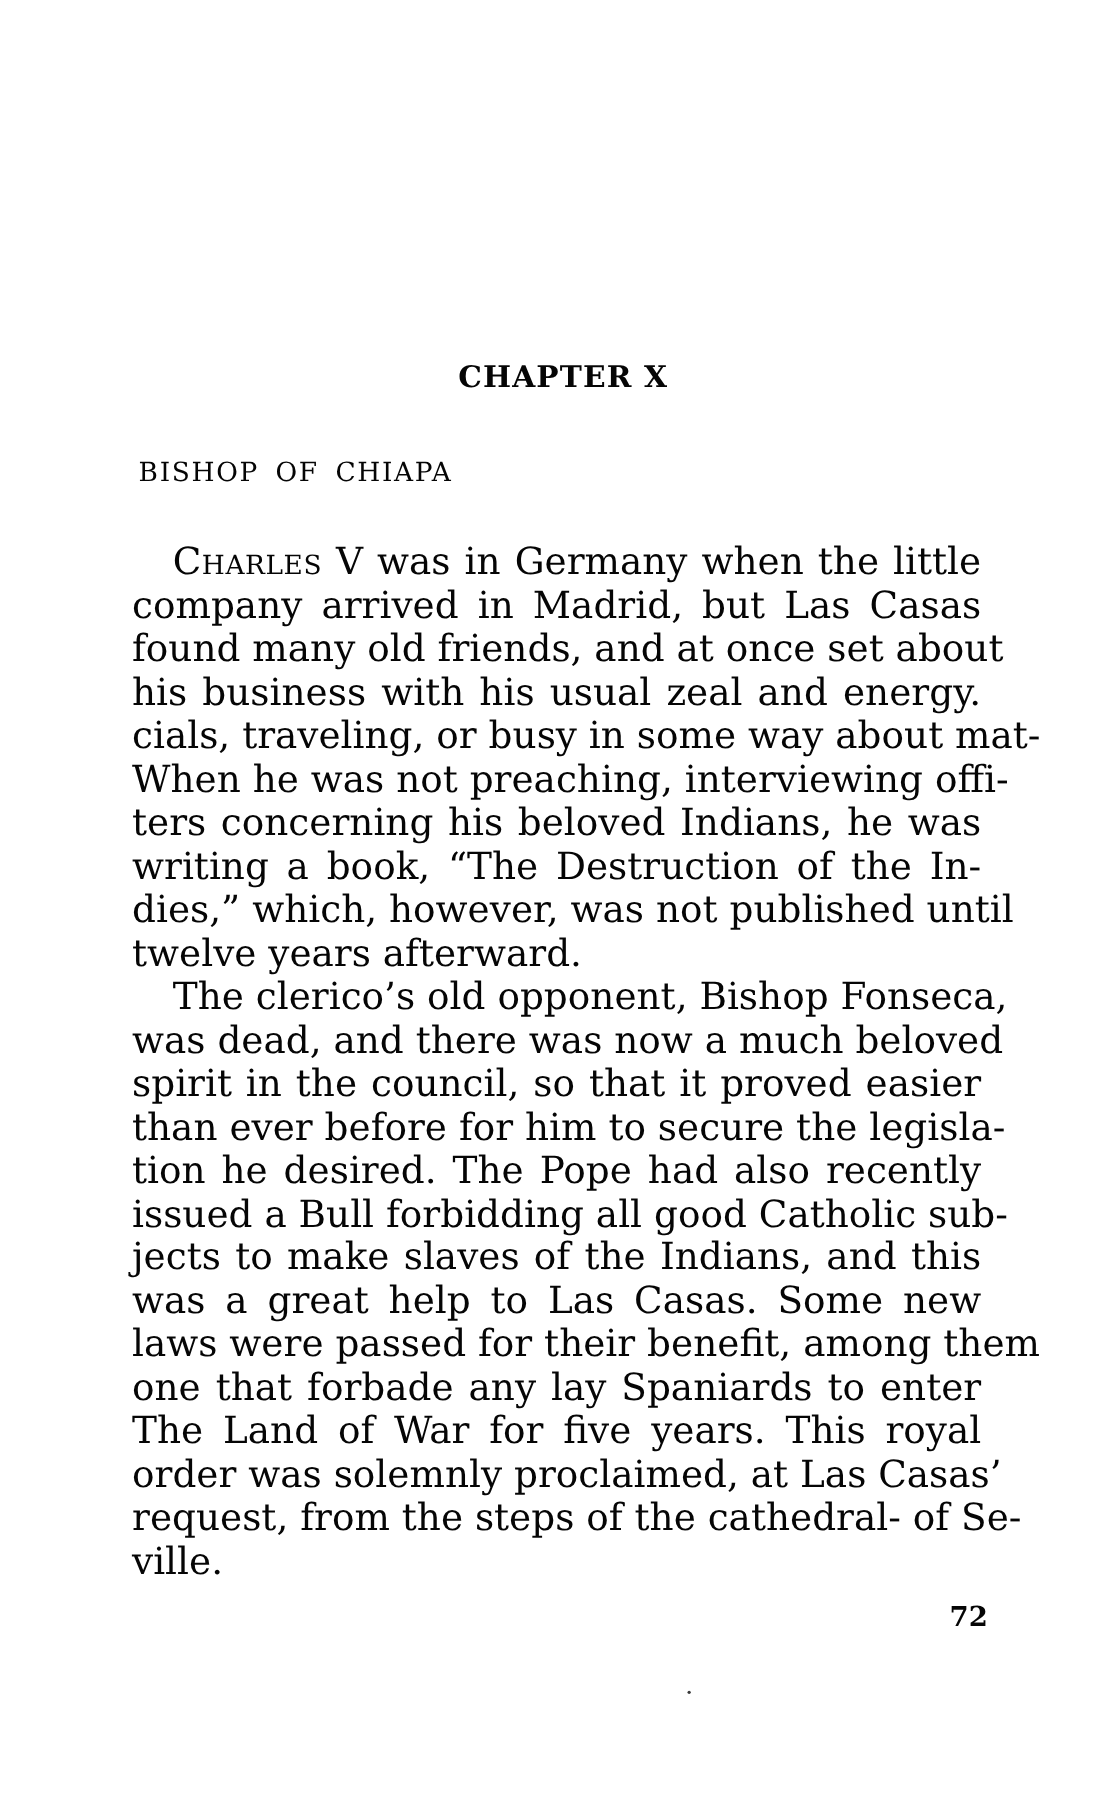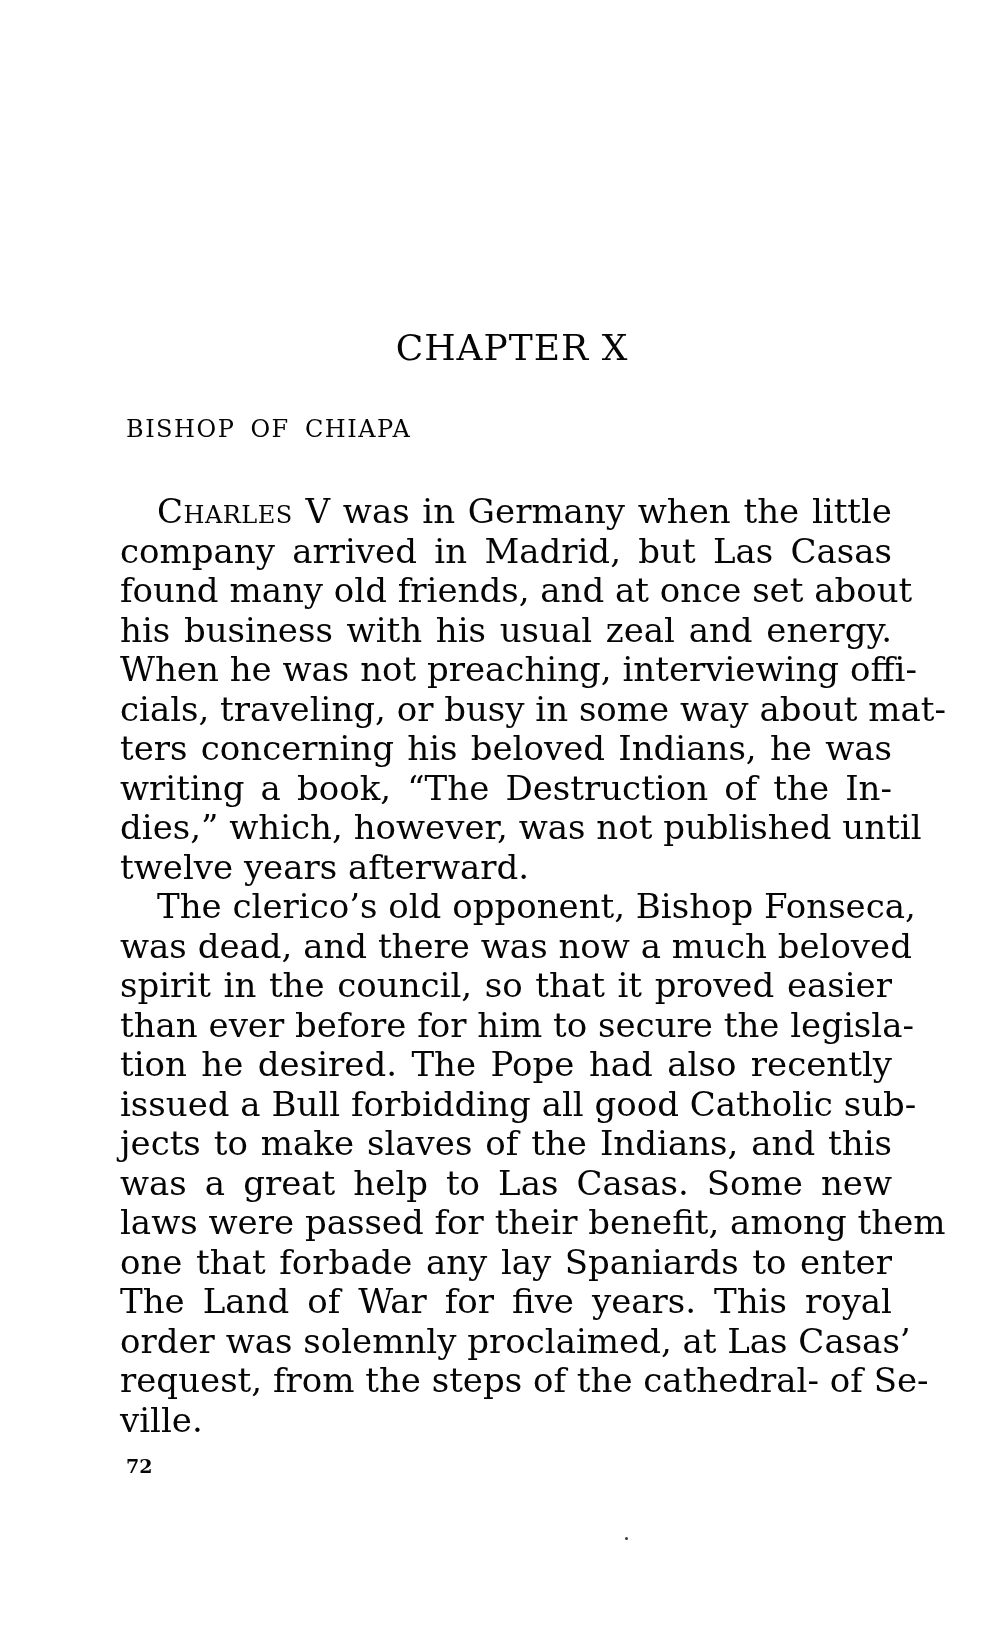--- a/index.html
+++ b/index.html
@@ -15,22 +15,22 @@
     color: #050505;
     font-family: "DejaVu Serif", "Liberation Serif", serif;
     overflow: hidden;
   }
   .heading {
     position: absolute;
     top: 330px;
     left: 126px;
     width: 772px;
     margin: 0;
-    font-size: 36px;
-    font-weight: 400;
+    font-size: 27px;
+    font-weight: 700;
     letter-spacing: 1px;
     text-align: center;
     line-height: 1;
     white-space: nowrap;
   }
   .subtitle {
     position: absolute;
     top: 417px;
     left: 126px;
     width: 772px;
@@ -65,22 +65,22 @@
   }
   .smallcaps {
     font-variant: small-caps;
     letter-spacing: 0.5px;
   }
   .page-number {
     position: absolute;
     top: 1457px;
     left: 126px;
     width: 772px;
-    text-align: left;
-    font-size: 19px;
+    text-align: right;
+    font-size: 25px;
     font-weight: 700;
     line-height: 1;
   }
   .speck {
     position: absolute;
     top: 1537px;
     left: 625px;
     width: 3px;
     height: 3px;
     background: #3a3a3a;
@@ -92,22 +92,22 @@
 
 <div class="page">
   <h1 class="heading">CHAPTER X</h1>
   <h2 class="subtitle">BISHOP OF CHIAPA</h2>
   <div class="body-text">
     <div class="paragraph">
         <div class="line first"><span class="smallcaps">Charles</span> V was in Germany when the little</div>
         <div class="line">company arrived in Madrid, but Las Casas</div>
         <div class="line">found many old friends, and at once set about</div>
         <div class="line">his business with his usual zeal and energy.</div>
+        <div class="line">cials, traveling, or busy in some way about mat-</div>
         <div class="line">When he was not preaching, interviewing offi-</div>
-        <div class="line">cials, traveling, or busy in some way about mat-</div>
         <div class="line">ters concerning his beloved Indians, he was</div>
         <div class="line">writing a book, “The Destruction of the In-</div>
         <div class="line">dies,” which, however, was not published until</div>
         <div class="line last">twelve years afterward.</div>
       </div>
     <div class="paragraph">
         <div class="line first">The clerico’s old opponent, Bishop Fonseca,</div>
         <div class="line">was dead, and there was now a much beloved</div>
         <div class="line">spirit in the council, so that it proved easier</div>
         <div class="line">than ever before for him to secure the legisla-</div>

